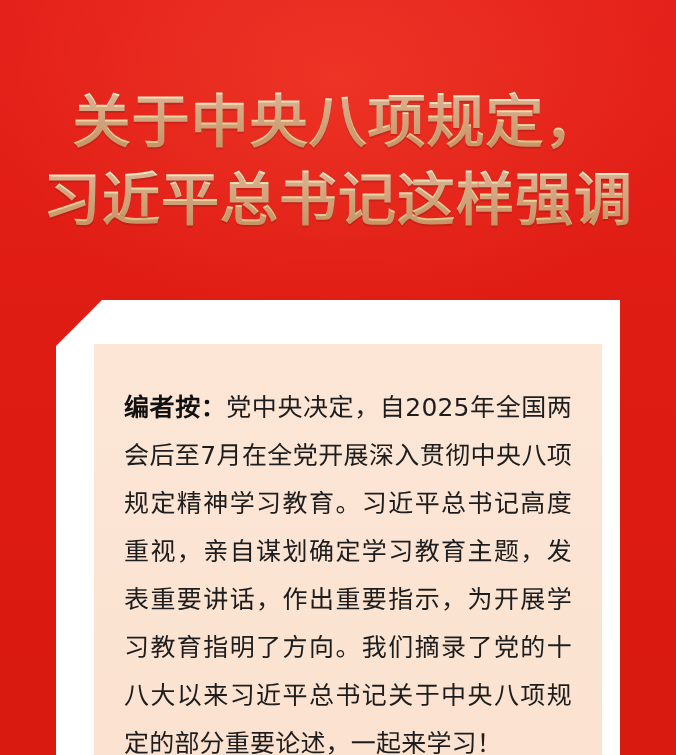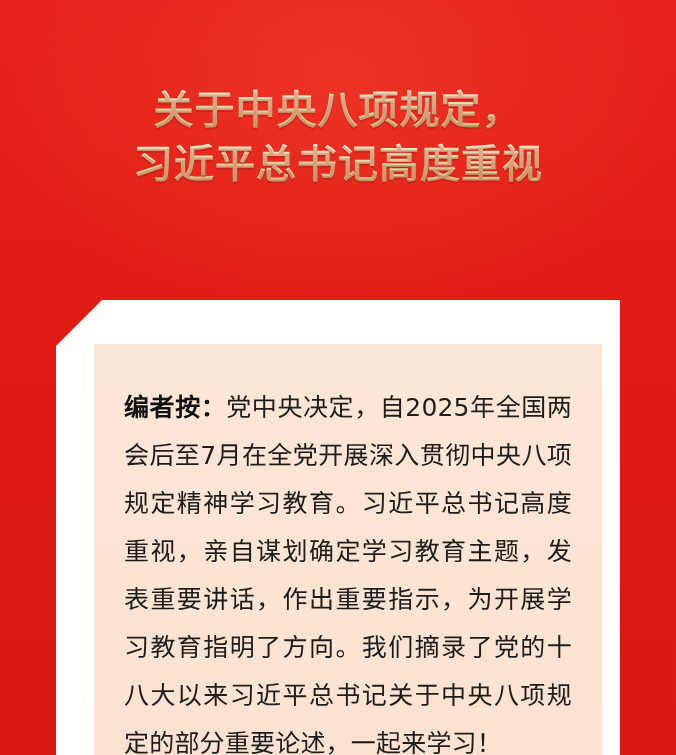--- a/index.html
+++ b/index.html
@@ -44,21 +44,21 @@
     top: 84px;
     text-align: center;
     z-index: 3;
     padding: 0 18px;
     box-sizing: border-box;
   }
   .headline-line {
     display: block;
     font-family: "DejaVu Sans", "Liberation Sans", sans-serif;
     font-weight: 700;
-    font-size: 40px;
+    font-size: 58px;
     line-height: 1.34;
     letter-spacing: 1px;
     color: #f3dcae;
     background: linear-gradient(180deg, #fdf0d2 0%, #efd5a2 45%, #d9b676 100%);
     -webkit-background-clip: text;
     background-clip: text;
     -webkit-text-fill-color: transparent;
     text-shadow: 0 2px 0 rgba(120,20,10,0.25);
     white-space: nowrap;
   }
@@ -110,21 +110,21 @@
     font-family: Liberation Serif, serif;
   }
 </style>
 </head>
 <body>
 
 <div class="poster">
 
   <div class="headline">
     <span class="headline-line">关于中央八项规定，</span>
-    <span class="headline-line">习近平总书记高度重视</span>
+    <span class="headline-line">习近平总书记这样强调</span>
   </div>
 
   <div class="card-wrap">
     <div class="card-outer">
       <div class="card-inner">
         <div class="card-body">
           <p class="body-text"><span class="lead">编者按：</span><span>党中央决定，自2025年全国两会后至7月在全党开展深入贯彻中央八项规定精神学习教育。习近平总书记高度重视，亲自谋划确定学习教育主题，发表重要讲话，作出重要指示，为开展学习教育指明了方向。我们摘录了党的十八大以来习近平总书记关于中央八项规定的部分重要论述，一起来学习！</span></p>
         </div>
       </div>
     </div>

